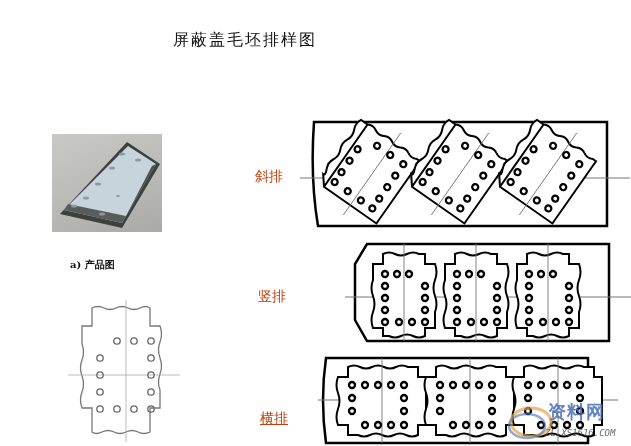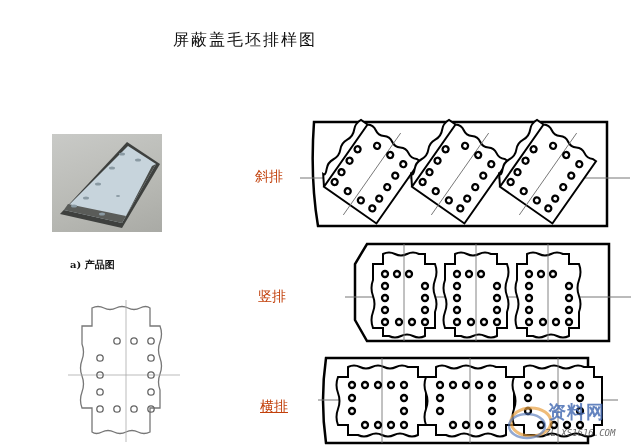--- a/index.html
+++ b/index.html
@@ -66,21 +66,21 @@
       <circle cx="40" cy="113" r="3.2"></circle>
         <circle cx="57" cy="113" r="3.2"></circle>
         <circle cx="74" cy="113" r="3.2"></circle>
         <circle cx="91" cy="113" r="3.2"></circle>
     </g>
   </svg>
 </div>
 
 <div class="label" style="left:255px;top:168px;">斜排</div>
 <div class="label" style="left:258px;top:288px;">竖排</div>
-<div class="label" style="left:260px;top:398px;text-decoration:underline;">横排</div>
+<div class="label" style="left:260px;top:410px;text-decoration:underline;">横排</div>
 
 <div class="strip" style="left:300px;top:118px;">
   <svg width="331" height="112" viewBox="0 0 331 112">
     <path d="M14,4 L307,4 L307,108 L18,108 Q10,60 14,4 Z" fill="none" stroke="#000" stroke-width="2.5"></path>
     <line x1="0" y1="60" x2="330" y2="60" stroke="#777" stroke-width="1"></line>
     <g id="dpiece">
       <g transform="translate(72,56) rotate(35)">
         <path d="M-32,-38 q5,-3 10,0 q5,3 10,0 q5,-3 10,0 q5,3 10,0 q5,-3 10,0 q5,3 10,0 L32,-38 L32,38 L-32,38 Z
                  M-32,-38 L-40,-38 q-3,6 0,12 q3,6 0,12 q-3,6 0,12 q3,6 0,12 q-3,6 0,12 q3,6 0,6 L-32,38" fill="#fff" stroke="#000" stroke-width="2"></path>
         <line x1="0" y1="-50" x2="0" y2="50" stroke="#777" stroke-width="0.9"></line>

